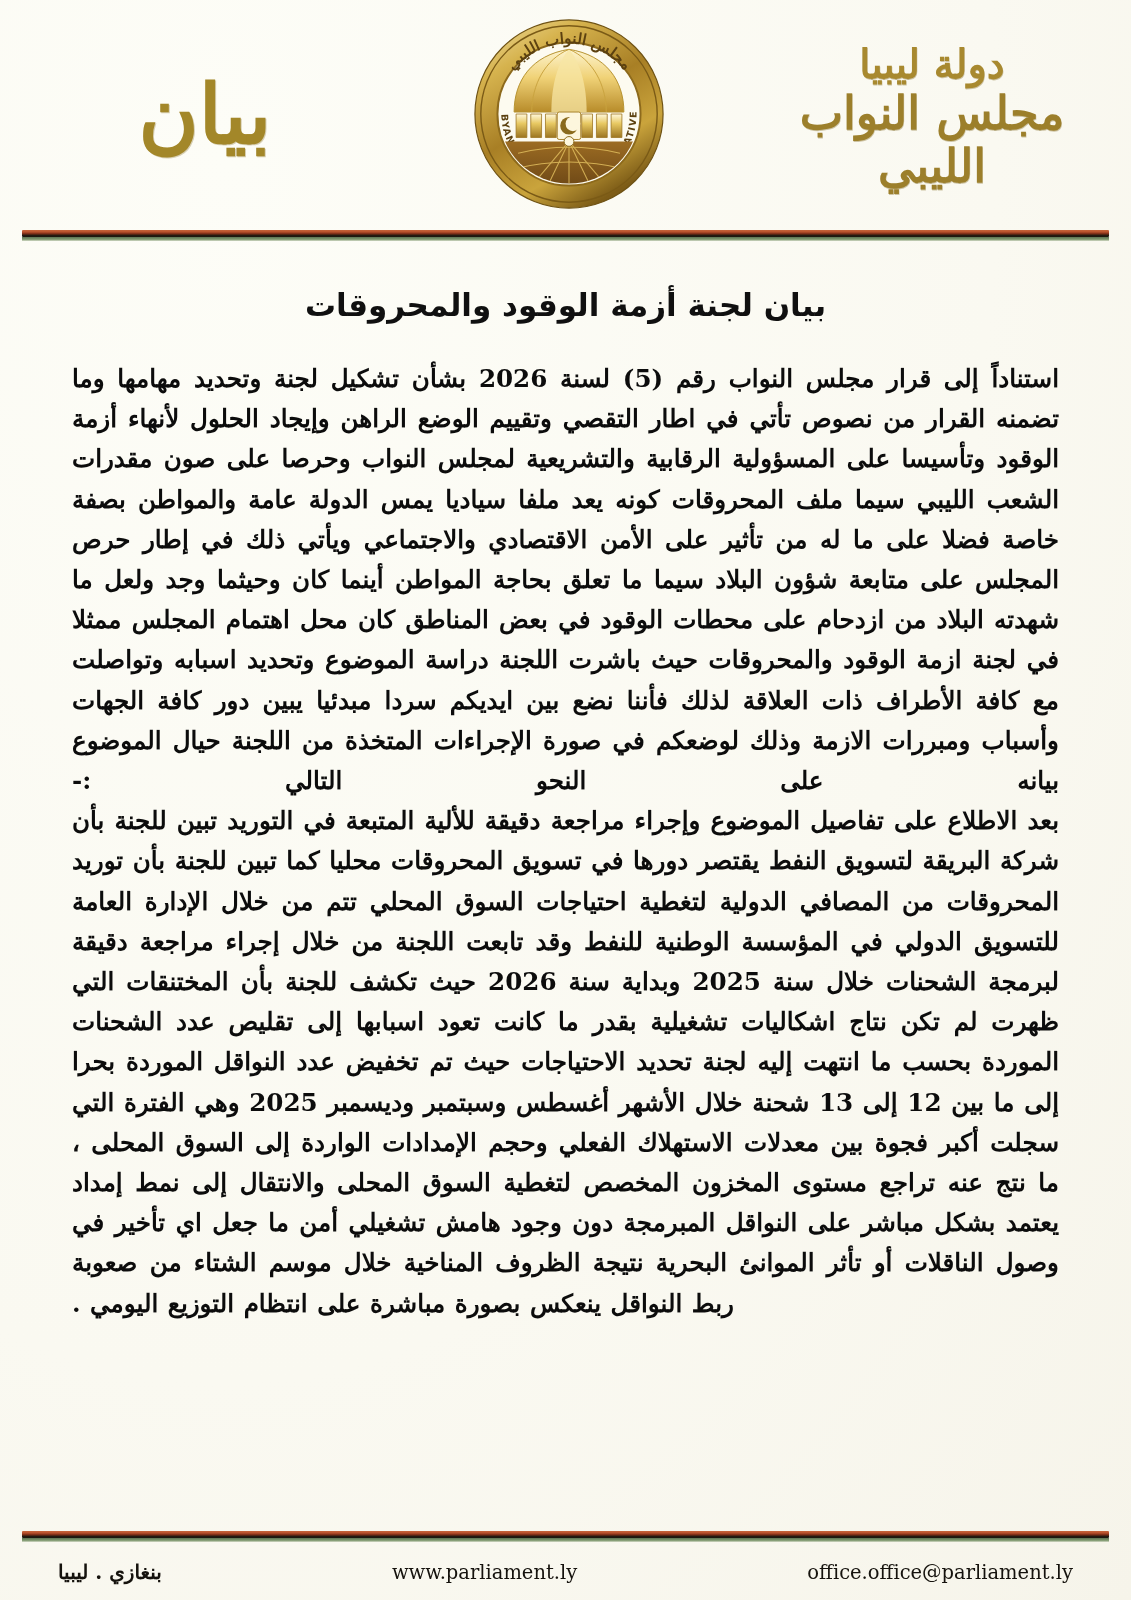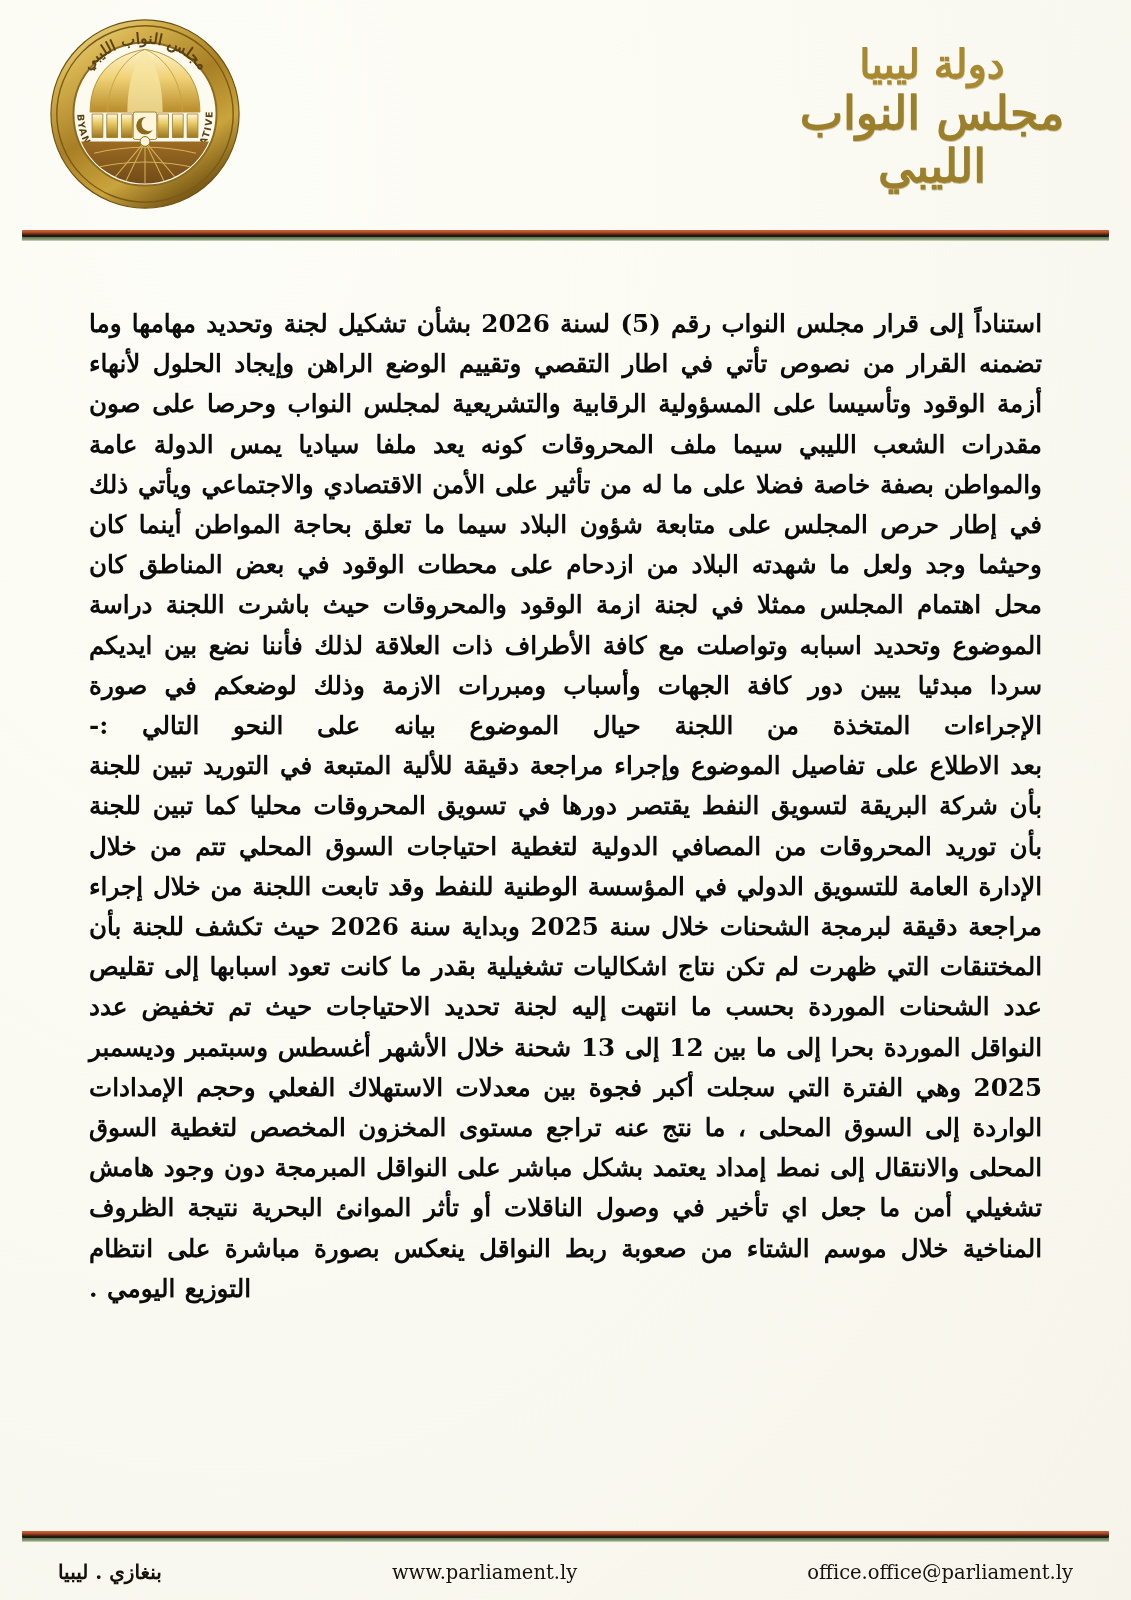--- a/index.html
+++ b/index.html
@@ -135,21 +135,21 @@
 
   .body-text {
     font-family: "DejaVu Serif", "Liberation Serif", serif;
     font-size: 24.6px;
     font-weight: bold;
     line-height: 40.2px;
     color: #0c0c0c;
     text-align: justify;
     text-align-last: justify;
     word-spacing: 1px;
-    margin: 17px;
+    margin: 0;
     direction: rtl;
   }
   .body-text p {
     margin: 0;
     text-align: justify;
     text-align-last: justify;
   }
   .body-text p.last-line-right {
     text-align-last: left;
   }
@@ -271,28 +271,32 @@
             <path d="M100 128 L 142 178"></path>
             <path d="M48 140 Q 100 128 152 140"></path>
             <path d="M44 156 Q 100 142 156 156"></path>
           </g>
           <circle cx="100" cy="128" r="5" fill="#fdf6dd" stroke="#8a6a1d" stroke-width="1"></circle>
         </g>
         <circle cx="100" cy="100" r="96" fill="none" stroke="#6e5214" stroke-width="1.2"></circle>
       </svg>
     </div>
 
+    <div class="bayan-block">
+      <div class="bayan-word">بيان</div>
+    </div>
   </div>
 
   <div class="rule rule-top">
     <div class="bar-main"></div>
     <div class="bar-green"></div>
   </div>
 
   <div class="content">
+    <h1 class="doc-title">بيان لجنة أزمة الوقود والمحروقات</h1>
 
     <div class="body-text">
       <p>استناداً إلى قرار مجلس النواب رقم (5) لسنة 2026 بشأن تشكيل لجنة وتحديد مهامها وما تضمنه القرار من نصوص تأتي في اطار التقصي وتقييم الوضع الراهن وإيجاد الحلول لأنهاء أزمة الوقود وتأسيسا على المسؤولية الرقابية والتشريعية لمجلس النواب وحرصا على صون مقدرات الشعب الليبي سيما ملف المحروقات كونه يعد ملفا سياديا يمس الدولة عامة والمواطن بصفة خاصة فضلا على ما له من تأثير على الأمن الاقتصادي والاجتماعي ويأتي ذلك في إطار حرص المجلس على متابعة شؤون البلاد سيما ما تعلق بحاجة المواطن أينما كان وحيثما وجد ولعل ما شهدته البلاد من ازدحام على محطات الوقود في بعض المناطق كان محل اهتمام المجلس ممثلا في لجنة ازمة الوقود والمحروقات حيث باشرت اللجنة دراسة الموضوع وتحديد اسبابه وتواصلت مع كافة الأطراف ذات العلاقة لذلك فأننا نضع بين ايديكم سردا مبدئيا يبين دور كافة الجهات وأسباب ومبررات الازمة وذلك لوضعكم في صورة الإجراءات المتخذة من اللجنة حيال الموضوع بيانه على النحو التالي :-</p>
       <p class="last-line-right">بعد الاطلاع على تفاصيل الموضوع وإجراء مراجعة دقيقة للألية المتبعة في التوريد تبين للجنة بأن شركة البريقة لتسويق النفط يقتصر دورها في تسويق المحروقات محليا كما تبين للجنة بأن توريد المحروقات من المصافي الدولية لتغطية احتياجات السوق المحلي تتم من خلال الإدارة العامة للتسويق الدولي في المؤسسة الوطنية للنفط وقد تابعت اللجنة من خلال إجراء مراجعة دقيقة لبرمجة الشحنات خلال سنة 2025 وبداية سنة 2026 حيث تكشف للجنة بأن المختنقات التي ظهرت لم تكن نتاج اشكاليات تشغيلية بقدر ما كانت تعود اسبابها إلى تقليص عدد الشحنات الموردة بحسب ما انتهت إليه لجنة تحديد الاحتياجات حيث تم تخفيض عدد النواقل الموردة بحرا إلى ما بين 12 إلى 13 شحنة خلال الأشهر أغسطس وسبتمبر وديسمبر 2025 وهي الفترة التي سجلت أكبر فجوة بين معدلات الاستهلاك الفعلي وحجم الإمدادات الواردة إلى السوق المحلى ، ما نتج عنه تراجع مستوى المخزون المخصص لتغطية السوق المحلى والانتقال إلى نمط إمداد يعتمد بشكل مباشر على النواقل المبرمجة دون وجود هامش تشغيلي أمن ما جعل اي تأخير في وصول الناقلات أو تأثر الموانئ البحرية نتيجة الظروف المناخية خلال موسم الشتاء من صعوبة ربط النواقل ينعكس بصورة مباشرة على انتظام التوزيع اليومي .</p>
     </div>
   </div>
 
   <div class="footer-area">
     <div class="rule rule-bottom">
       <div class="bar-main"></div>

